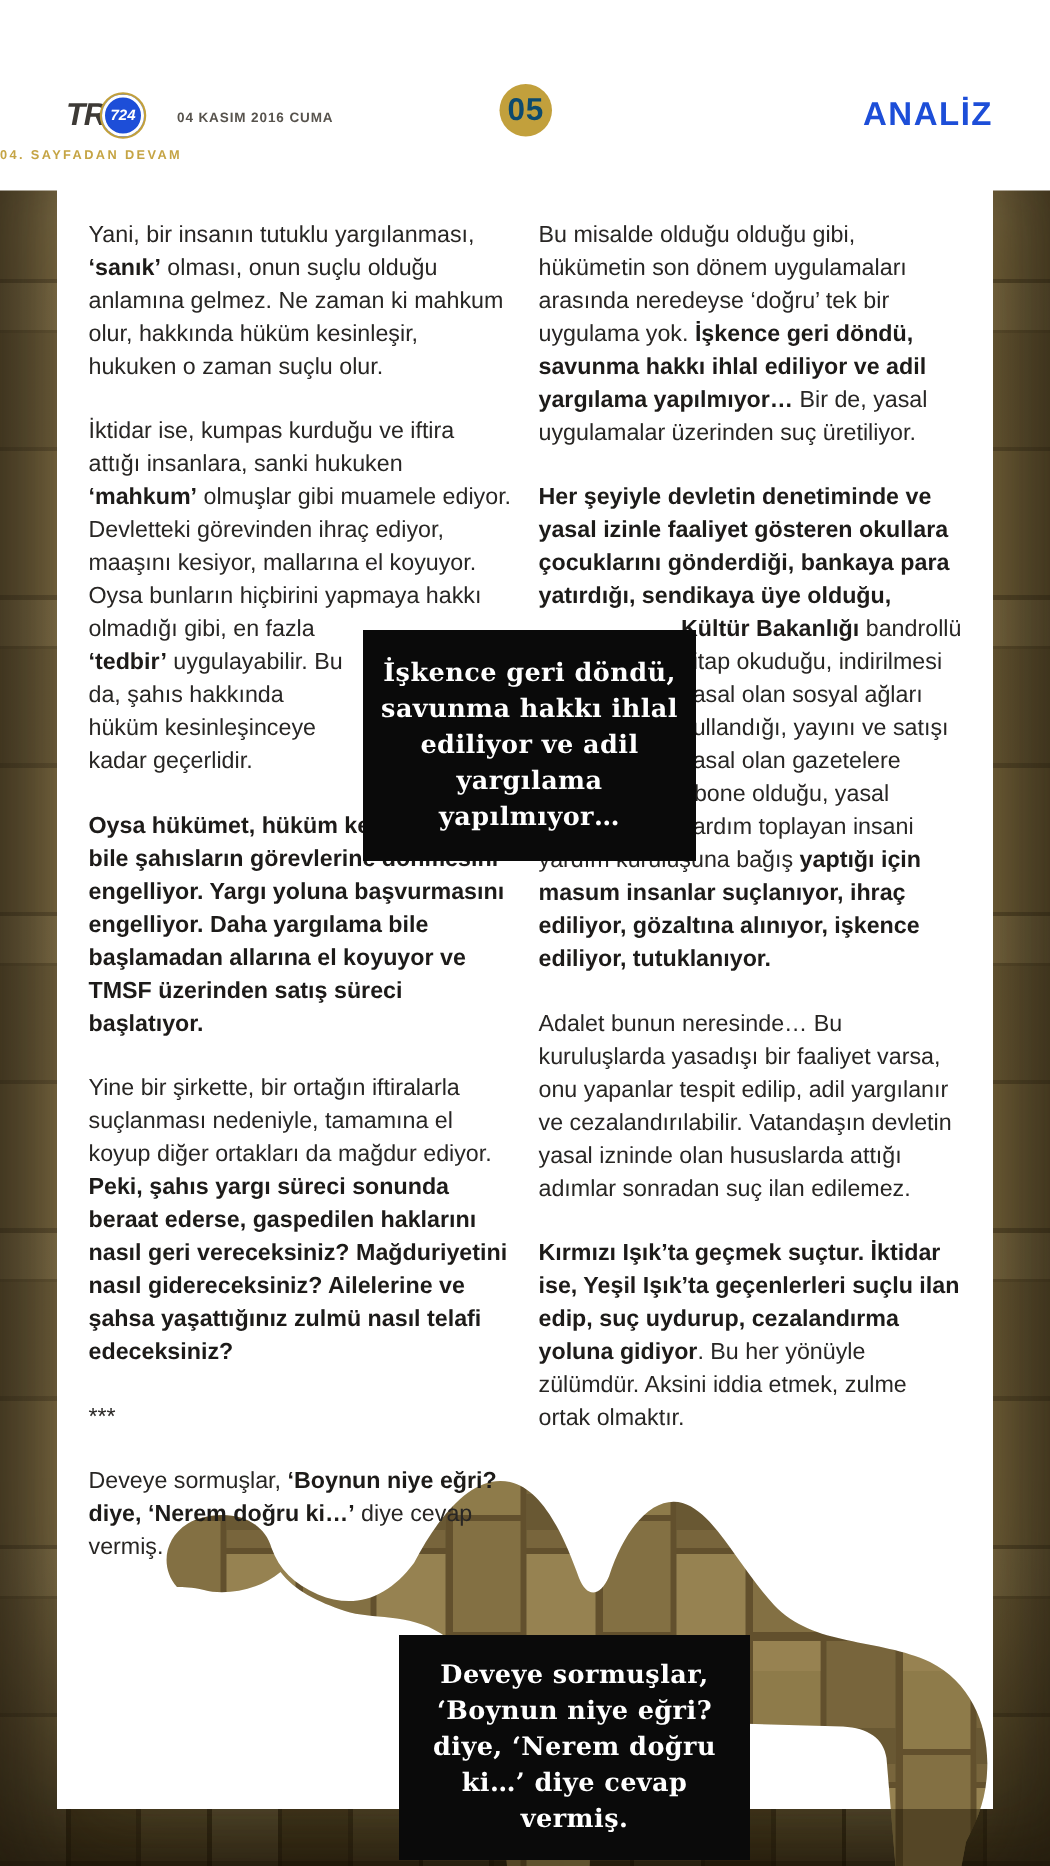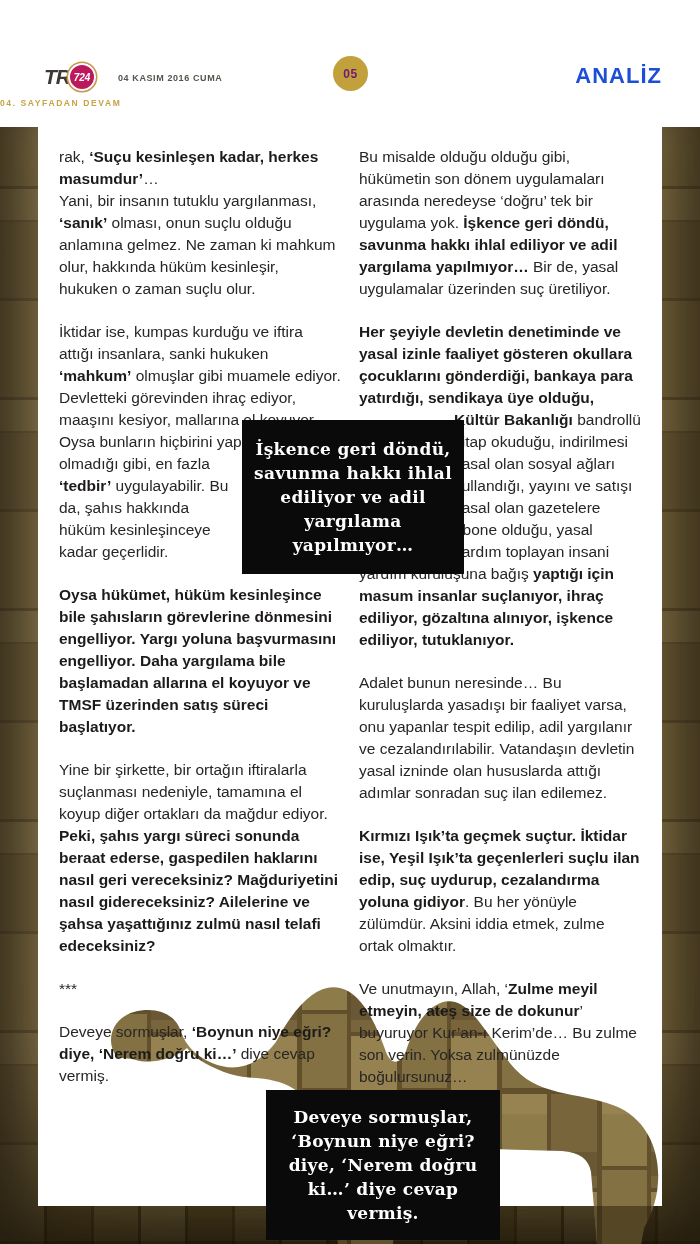--- a/index.html
+++ b/index.html
@@ -4,27 +4,27 @@
 <style>
   html,body{margin:0;padding:0;}
   body{
     width:700px;height:1244px;position:relative;overflow:hidden;
     background:#ffffff;font-family:"Liberation Sans",sans-serif;
   }
   
   .header{position:absolute;left:0;top:0;width:700px;height:90px;background:#ffffff;z-index:5;margin-top:37px;}
   .logo{position:absolute;left:44px;top:26px;display:flex;align-items:center;}
   .logo-tr{font-weight:bold;font-style:italic;font-size:21px;color:#3d3a36;letter-spacing:-1px;}
-  .logo-circle{width:28px;height:28px;border-radius:50%;background:#be185d;margin-left:-2px;
+  .logo-circle{width:28px;height:28px;border-radius:50%;background:#1d4ed8;margin-left:-2px;
     display:flex;align-items:center;justify-content:center;box-shadow:inset 0 0 0 2px #fff,0 0 0 1.5px #c2a03c;text-align:right;}
   .logo-circle span{color:#ffffff;font-style:italic;font-weight:bold;font-size:10px;}
   .header-date{position:absolute;left:118px;top:36px;font-size:9px;font-weight:bold;color:#57534d;letter-spacing:.6px;}
   .page-circle{position:absolute;left:333px;top:19px;width:35px;height:35px;border-radius:50%;
     background:#c2a03c;display:flex;align-items:center;justify-content:center;
-    color:#701a75;font-weight:bold;font-size:12px;letter-spacing:.5px;}
+    color:#0c4a6e;font-weight:bold;font-size:21px;letter-spacing:.5px;}
   .continued{position:absolute;left:0;top:61px;width:700px;
     color:#c5a444;font-size:8.5px;font-weight:bold;letter-spacing:1.6px;}
   .section-title{position:absolute;right:38px;top:26px;font-size:22px;font-weight:bold;
     color:#1d4ed8;letter-spacing:1px;}
   
   .brick-bg{position:absolute;left:0;top:90px;width:700px;height:1154px;
     background-color:#8a7443;
     background-image:
       repeating-linear-gradient(90deg,
         rgba(255,236,180,.20) 0 44px, rgba(38,27,8,.40) 44px 47px,
@@ -74,34 +74,32 @@
   </div>
   <div class="continued">04. SAYFADAN DEVAM</div>
   <div class="section-title">ANALİZ</div>
 </div>
 
 <div class="brick-bg"></div>
 
 <div class="page-panel">
   <div class="columns">
     <div class="col" id="left-col">
-        <p class="para tight"><span>rak, </span><strong>‘Suçu kesinleşen kadar, herkes masumdur’</strong><span>…</span></p>
         <p class="para"><span>Yani, bir insanın tutuklu yargılanması, </span><strong>‘sanık’</strong><span> olması, onun suçlu olduğu anlamına gelmez. Ne zaman ki mahkum olur, hakkında hüküm kesinleşir, hukuken o zaman suçlu olur.</span></p>
         <p class="para"><span>İktidar ise, kumpas kurduğu ve iftira attığı insanlara, sanki hukuken </span><strong>‘mahkum’</strong><span> olmuşlar gibi muamele ediyor. Devletteki görevinden ihraç ediyor, maaşını kesiyor, mallarına el koyuyor. Oysa bunların hiçbirini yapmaya hakkı </span><span class="anchor-pq1-left"></span><span>olmadığı gibi, en fazla </span><strong>‘tedbir’</strong><span> uygulayabilir. Bu da, şahıs hakkında hüküm kesinleşinceye kadar geçerlidir.</span></p>
         <p class="para"><strong>Oysa hükümet, hüküm kesinleşince bile şahısların görevlerine dönmesini engelliyor. Yargı yoluna başvurmasını engelliyor. Daha yargılama bile başlamadan allarına el koyuyor ve TMSF üzerinden satış süreci başlatıyor.</strong></p>
         <p class="para"><span>Yine bir şirkette, bir ortağın iftiralarla suçlanması nedeniyle, tamamına el koyup diğer ortakları da mağdur ediyor. </span><strong>Peki, şahıs yargı süreci sonunda beraat ederse, gaspedilen haklarını nasıl geri vereceksiniz? Mağduriyetini nasıl gidereceksiniz? Ailelerine ve şahsa yaşattığınız zulmü nasıl telafi edeceksiniz?</strong></p>
         <p class="para"><span>***</span></p>
         <p class="para"><span>Deveye sormuşlar, </span><strong>‘Boynun niye eğri? diye, ‘Nerem doğru ki…’</strong><span> diye cevap vermiş.</span></p>
       </div>
     <div class="col" id="right-col">
         <p class="para"><span>Bu misalde olduğu olduğu gibi, hükümetin son dönem uygulamaları arasında neredeyse ‘doğru’ tek bir uygulama yok. </span><strong>İşkence geri döndü, savunma hakkı ihlal ediliyor ve adil yargılama yapılmıyor…</strong><span> Bir de, yasal uygulamalar üzerinden suç üretiliyor.</span></p>
         <p class="para"><strong>Her şeyiyle devletin denetiminde ve yasal izinle faaliyet gösteren okullara çocuklarını gönderdiği, bankaya para yatırdığı, sendikaya üye olduğu, Kültür Bakanlığı </strong><span class="anchor-pq1-right"></span><span>bandrollü kitap okuduğu, indirilmesi yasal olan sosyal ağları kullandığı, yayını ve satışı yasal olan gazetelere abone olduğu, yasal yardım toplayan insani yardım kuruluşuna bağış </span><strong>yaptığı için masum insanlar suçlanıyor, ihraç ediliyor, gözaltına alınıyor, işkence ediliyor, tutuklanıyor.</strong></p>
         <p class="para"><span>Adalet bunun neresinde… Bu kuruluşlarda yasadışı bir faaliyet varsa, onu yapanlar tespit edilip, adil yargılanır ve cezalandırılabilir. Vatandaşın devletin yasal izninde olan hususlarda attığı adımlar sonradan suç ilan edilemez.</span></p>
         <p class="para"><strong>Kırmızı Işık’ta geçmek suçtur. İktidar ise, Yeşil Işık’ta geçenlerleri suçlu ilan edip, suç uydurup, cezalandırma yoluna gidiyor</strong><span>. Bu her yönüyle zülümdür. Aksini iddia etmek, zulme ortak olmaktır.</span></p>
-        <p class="para"><span>Ve unutmayın, Allah, ‘</span><strong>Zulme meyil etmeyin, ateş size de dokunur</strong><span>’ buyuruyor Kur’an-ı Kerim’de… Bu zulme son verin. Yoksa zulmünüzde boğulursunuz…</span></p>
       </div>
   </div>
   <div class="pull-quote pq1">İşkence geri döndü, savunma hakkı ihlal ediliyor ve adil yargılama yapılmıyor…</div>
   <div class="pull-quote pq2">Deveye sormuşlar, ‘Boynun niye eğri? diye, ‘Nerem doğru ki…’ diye cevap vermiş.</div>
 </div>
 
 <svg class="camel-svg" viewBox="0 0 700 1244">
   <defs>
     <pattern id="brickp" width="100" height="156" patternUnits="userSpaceOnUse">
       <rect width="100" height="156" fill="#63512c"></rect>

